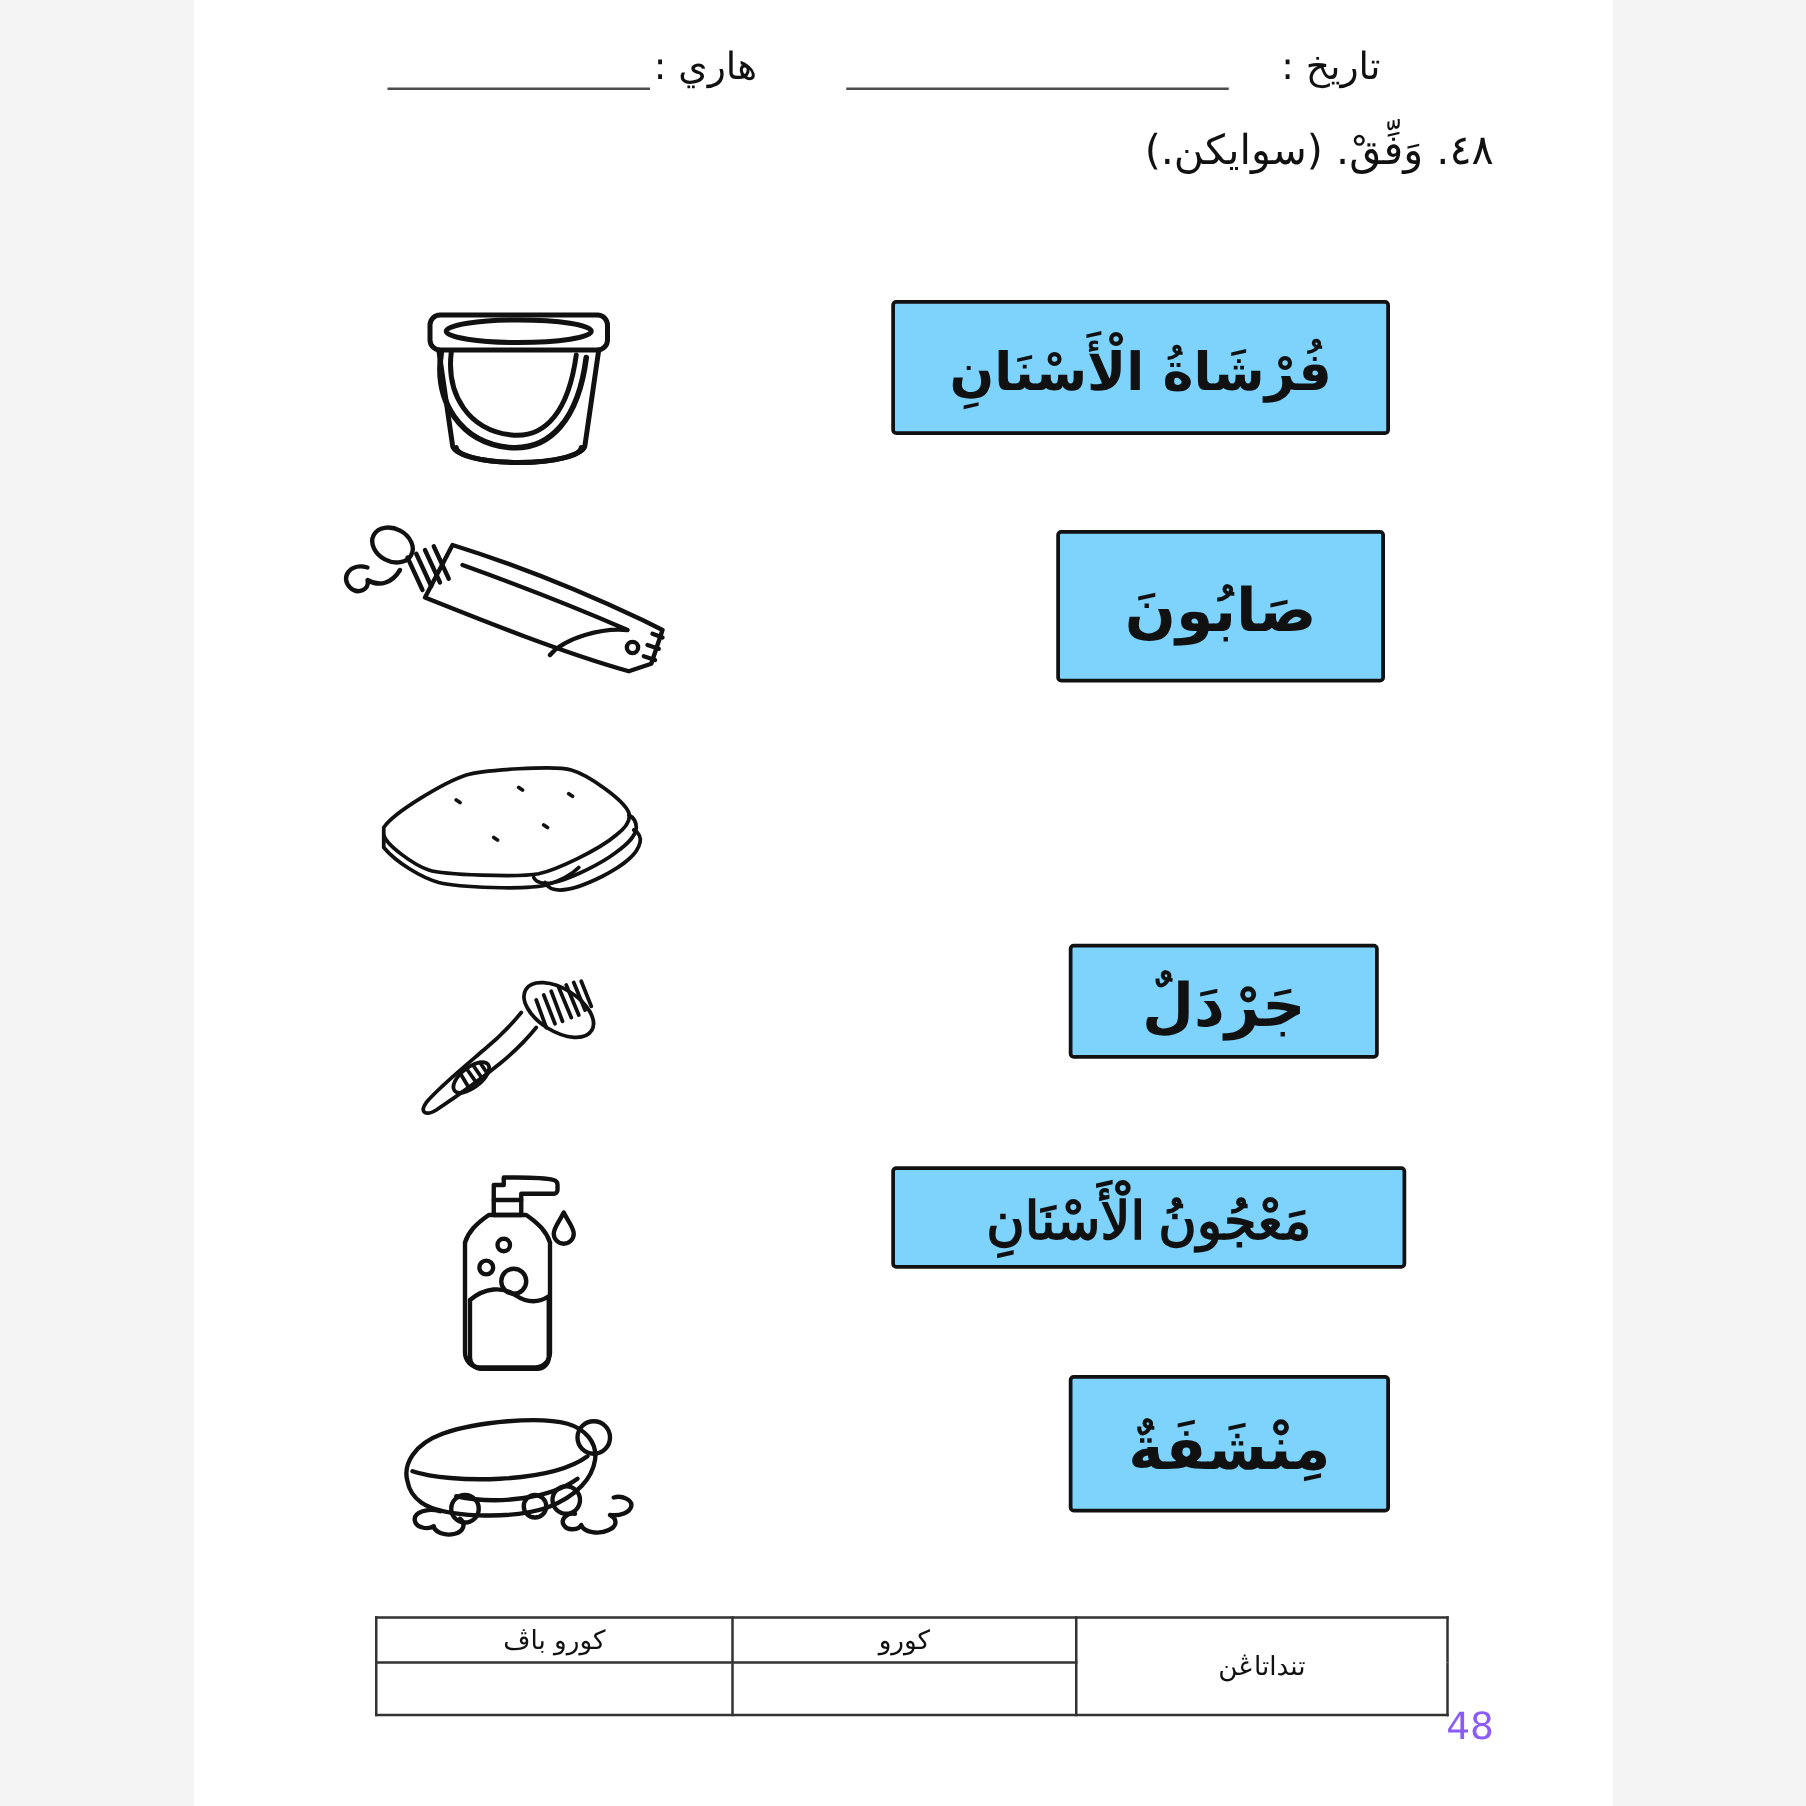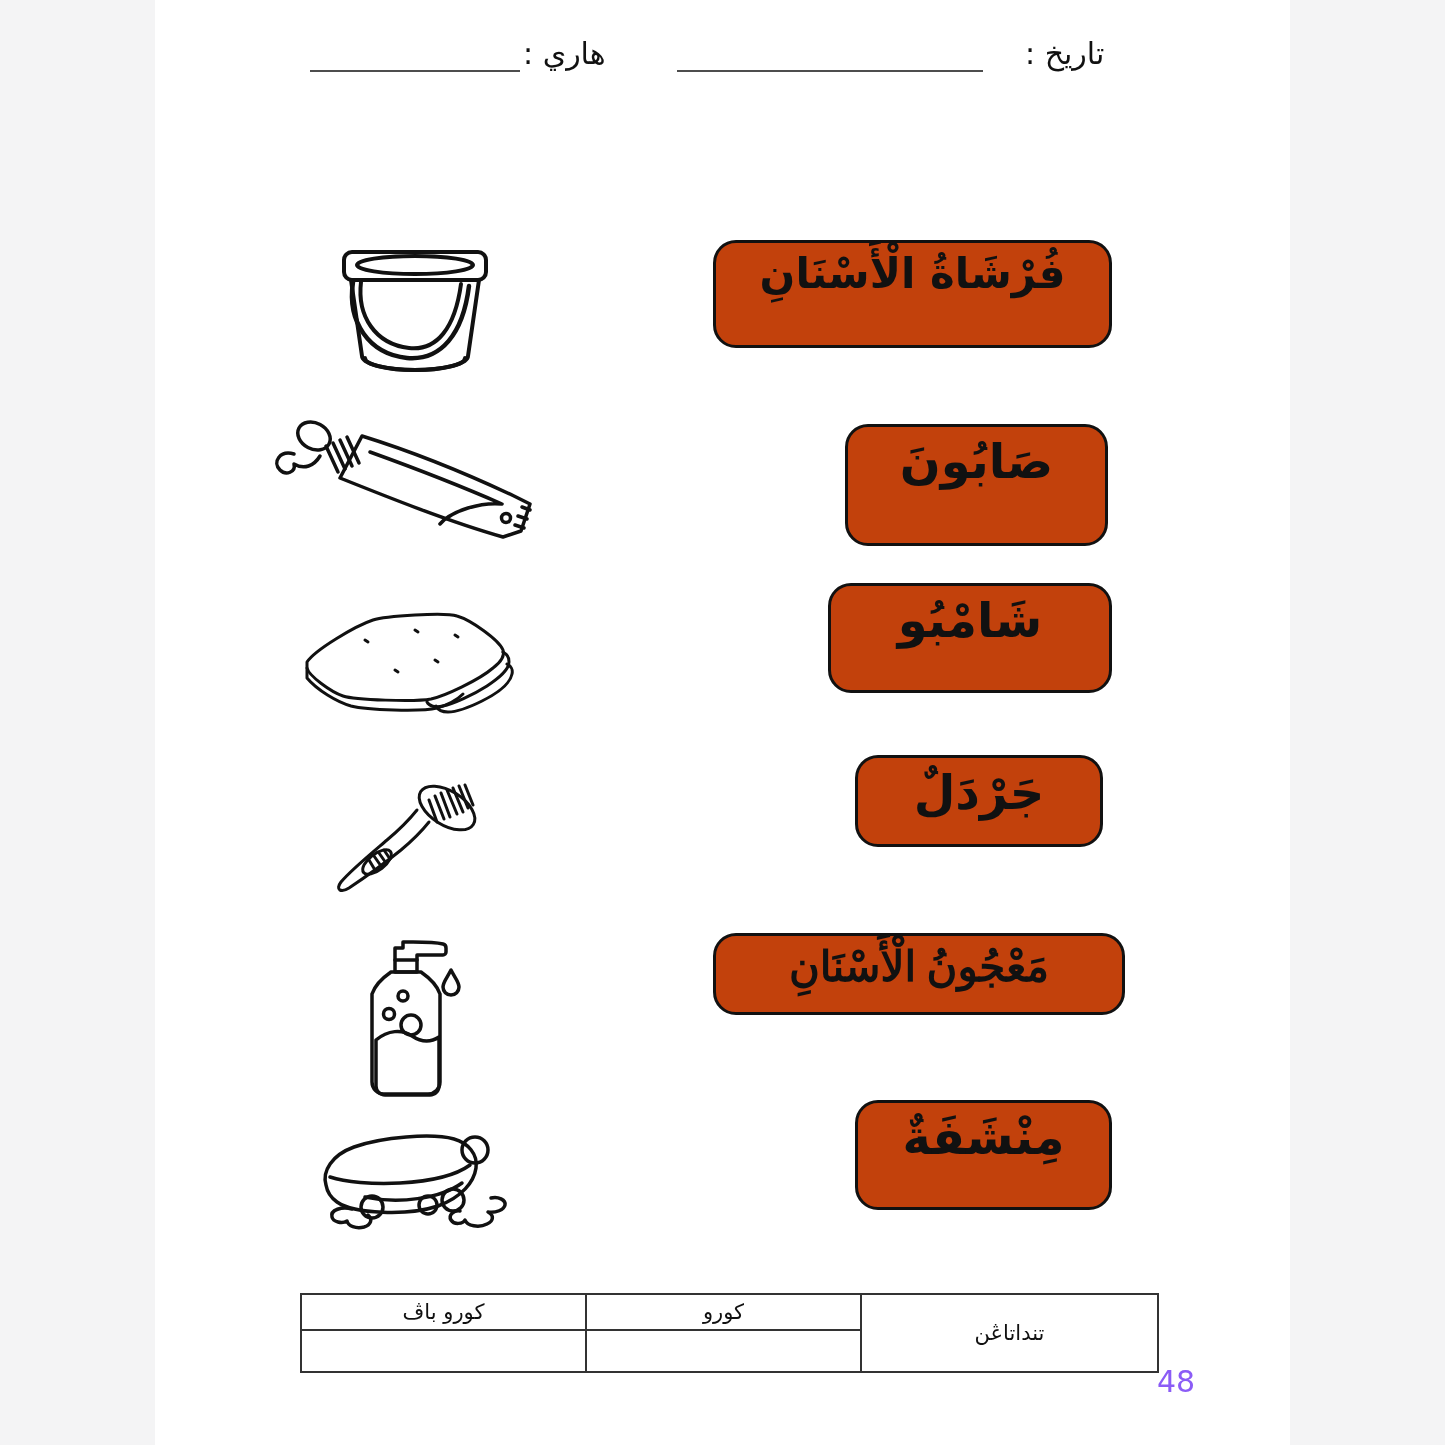--- a/index.html
+++ b/index.html
@@ -21,23 +21,23 @@
     position:absolute; font-size:30px; direction:rtl;
     white-space:nowrap; color:#111;
   }
   .title {
     position:absolute; top:100px; right:95px;
     font-size:33px; direction:rtl; white-space:nowrap;
   }
   .pic { position:absolute; }
   .pic svg { width:100%; height:100%; display:block; }
   .word-box {
-    position:absolute; background:#c2410c;
-    border:3px solid #111; border-radius:23px;
-    display:flex; justify-content:center;
+    position:absolute; background:#7dd3fc;
+    border:3px solid #111; border-radius:4px;
+    display:flex; align-items:center; justify-content:center;
   }
   .word-box span {
     direction:rtl; white-space:nowrap; font-weight:bold;
     font-size:48px; line-height:1.1; padding-top:8px;
   }
   .word-box.long span { font-size:42px; }
   .sig-table {
     position:absolute; left:145px; top:1293px; width:857px;
     border-collapse:collapse; direction:rtl;
     table-layout:fixed;
@@ -61,20 +61,21 @@
 <body>
 
 <div class="page">
 
   <div class="blank-line" style="left:155px; top:70px; width:210px;"></div>
   <div class="hdr-label" style="left:368px; top:36px;text-align:right;">هاري :</div>
 
   <div class="blank-line" style="left:522px; top:70px; width:306px;"></div>
   <div class="hdr-label" style="left:870px; top:36px;">تاريخ :</div>
 
+  <div class="title">٤٨. وَفِّقْ. (سوايكن.)</div>
 
   <div class="pic" style="left:180px; top:238px; width:160px; height:155px;">
     <svg viewBox="0 0 160 155">
       <g class="ink" stroke-width="4">
         <rect x="9" y="14" width="142" height="28" rx="8"></rect>
         <ellipse cx="80" cy="27" rx="58" ry="9"></ellipse>
         <path d="M16,42 L27,118 a53,14 0 0 0 106,0 L144,42"></path>
         <path d="M30,120 a50,12 0 0 0 100,0"></path>
         <path d="M18,44 C12,84 34,116 72,120 C106,123 128,96 134,48" stroke-width="4.5"></path>
         <path d="M26,44 C22,78 40,106 74,110 C102,113 120,90 126,46"></path>
@@ -152,23 +153,20 @@
   </div>
 
   <div class="word-box long" style="left:558px; top:240px; width:399px; height:108px;">
     <span>فُرْشَاةُ الْأَسْنَانِ</span>
   </div>
 
   <div class="word-box" style="left:690px; top:424px; width:263px; height:122px;">
     <span>صَابُونَ</span>
   </div>
 
-  <div class="word-box" style="left:673px; top:583px; width:284px; height:110px;">
-    <span>شَامْبُو</span>
-  </div>
 
   <div class="word-box" style="left:700px; top:755px; width:248px; height:92px;">
     <span>جَرْدَلٌ</span>
   </div>
 
   <div class="word-box long" style="left:558px; top:933px; width:412px; height:82px;font-family:Liberation Serif, serif;">
     <span>مَعْجُونُ الْأَسْنَانِ</span>
   </div>
 
   <div class="word-box" style="left:700px; top:1100px; width:257px; height:110px;">

